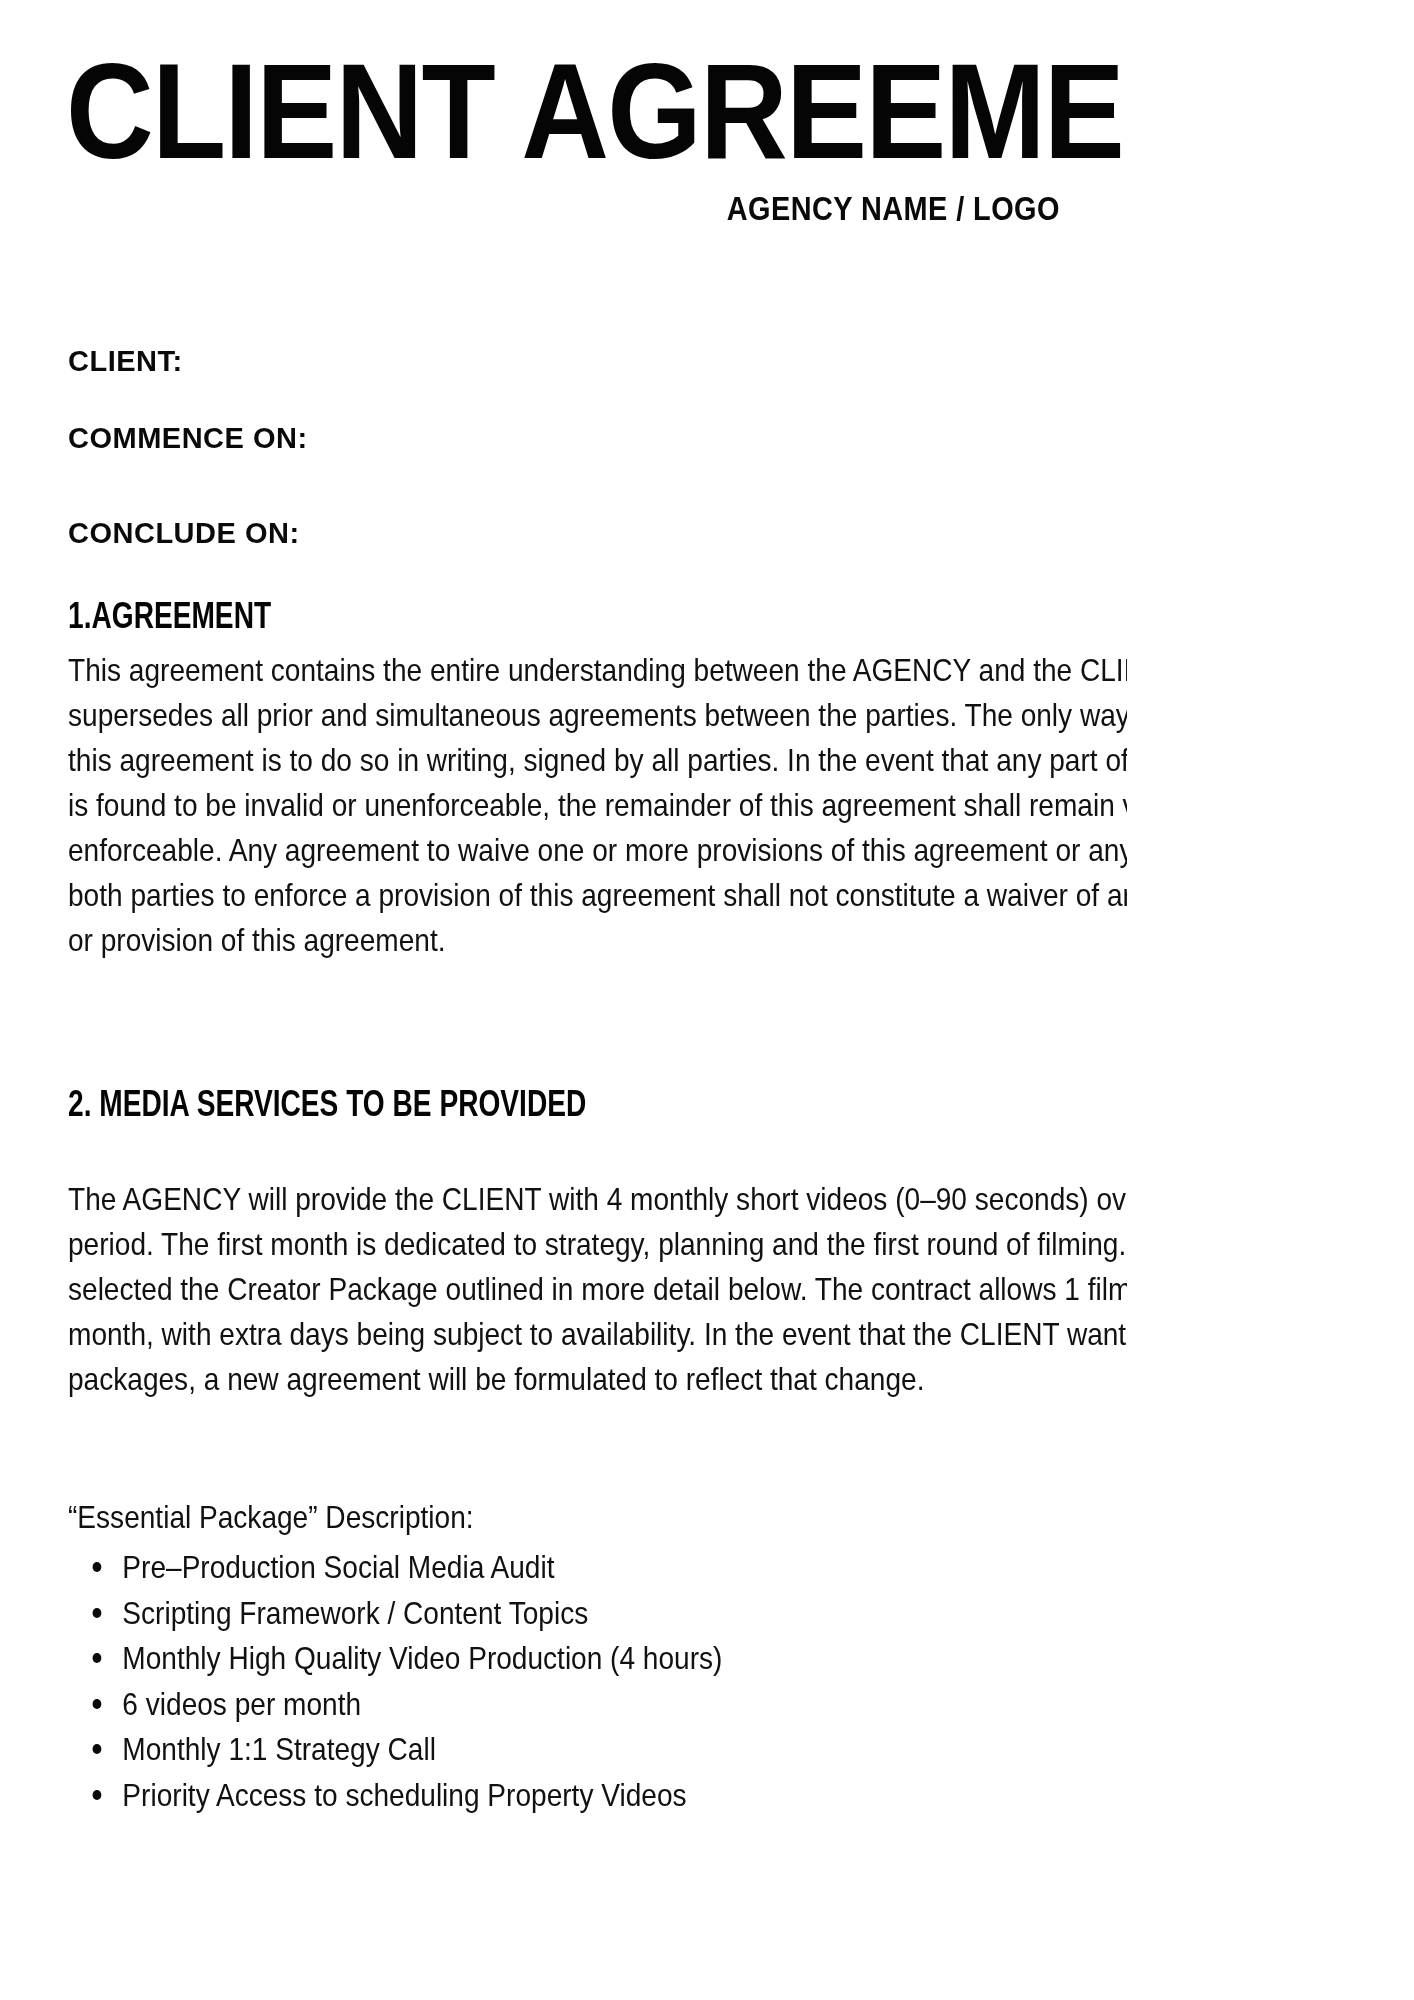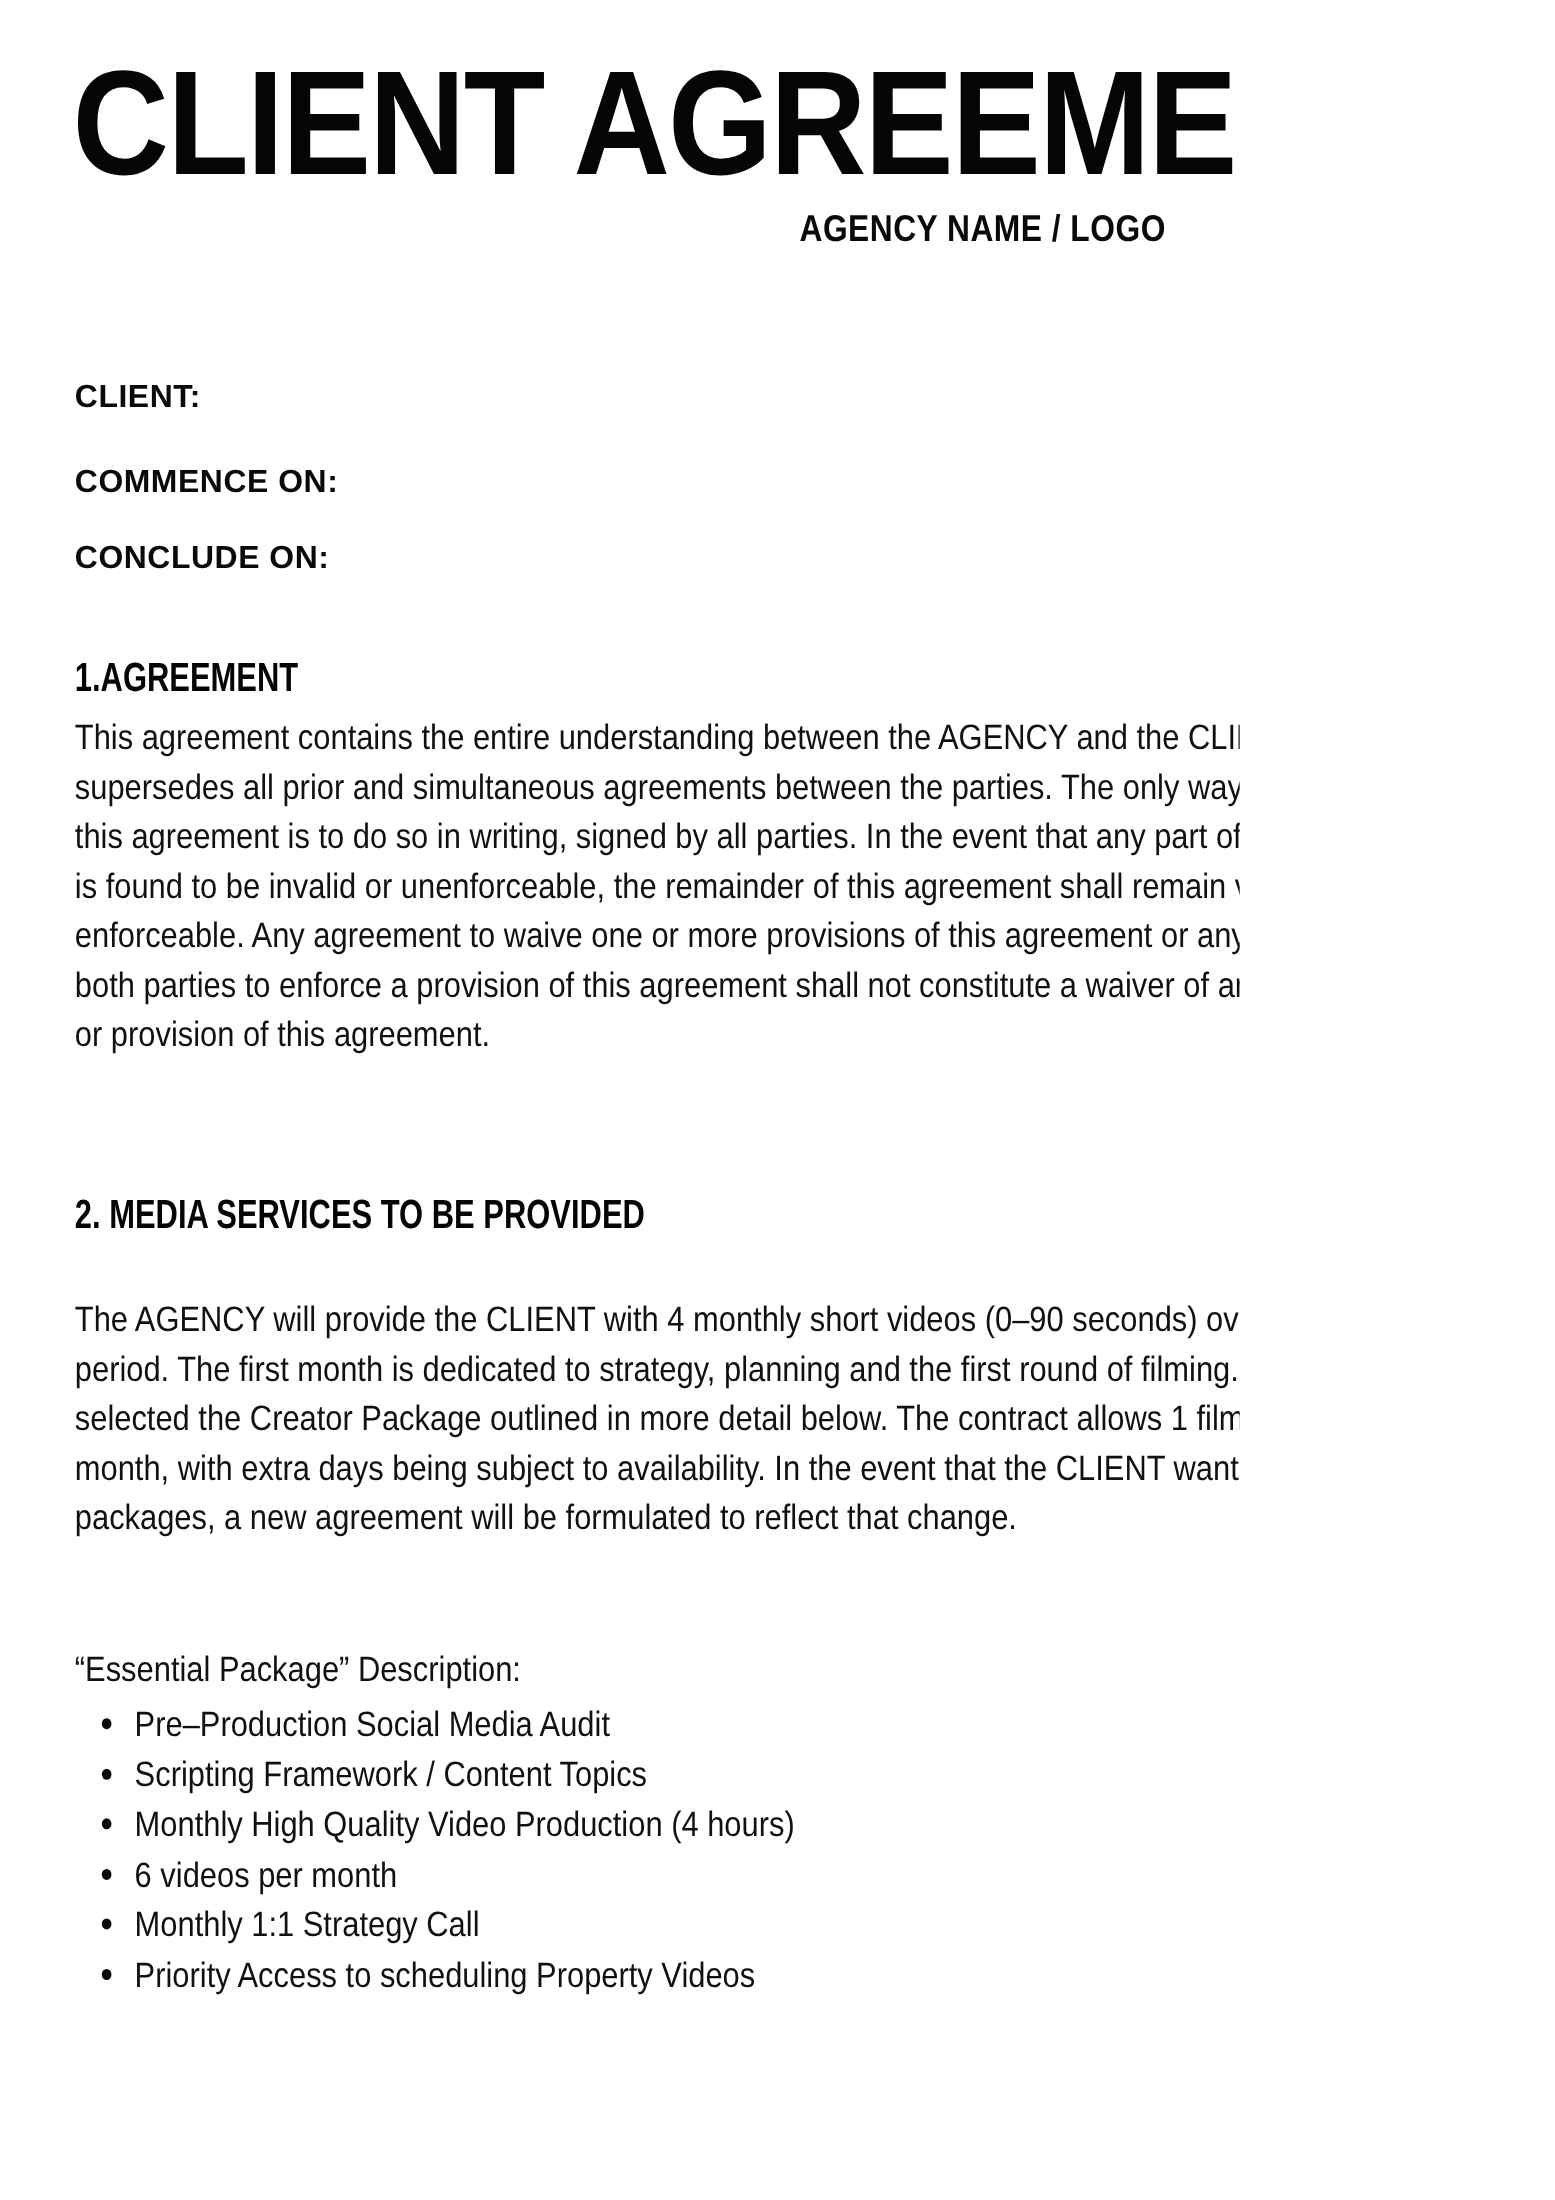--- a/index.html
+++ b/index.html
@@ -46,21 +46,21 @@
     position: absolute;
     left: 68px;
     font-size: 29px;
     font-weight: 700;
     letter-spacing: 0.5px;
     color: #0a0a0a;
     white-space: nowrap;
   }
   .field-client   { top: 311px; margin-top: 34px; }
   .field-commence { top: 422px; }
-  .field-conclude { top: 491px; }
+  .field-conclude { top: 517px; }
   .section-heading {
     position: absolute;
     left: 68px;
     margin: 0;
     font-size: 37px;
     font-weight: 800;
     line-height: 1;
     letter-spacing: 0;
     white-space: nowrap;
     color: #050505;

